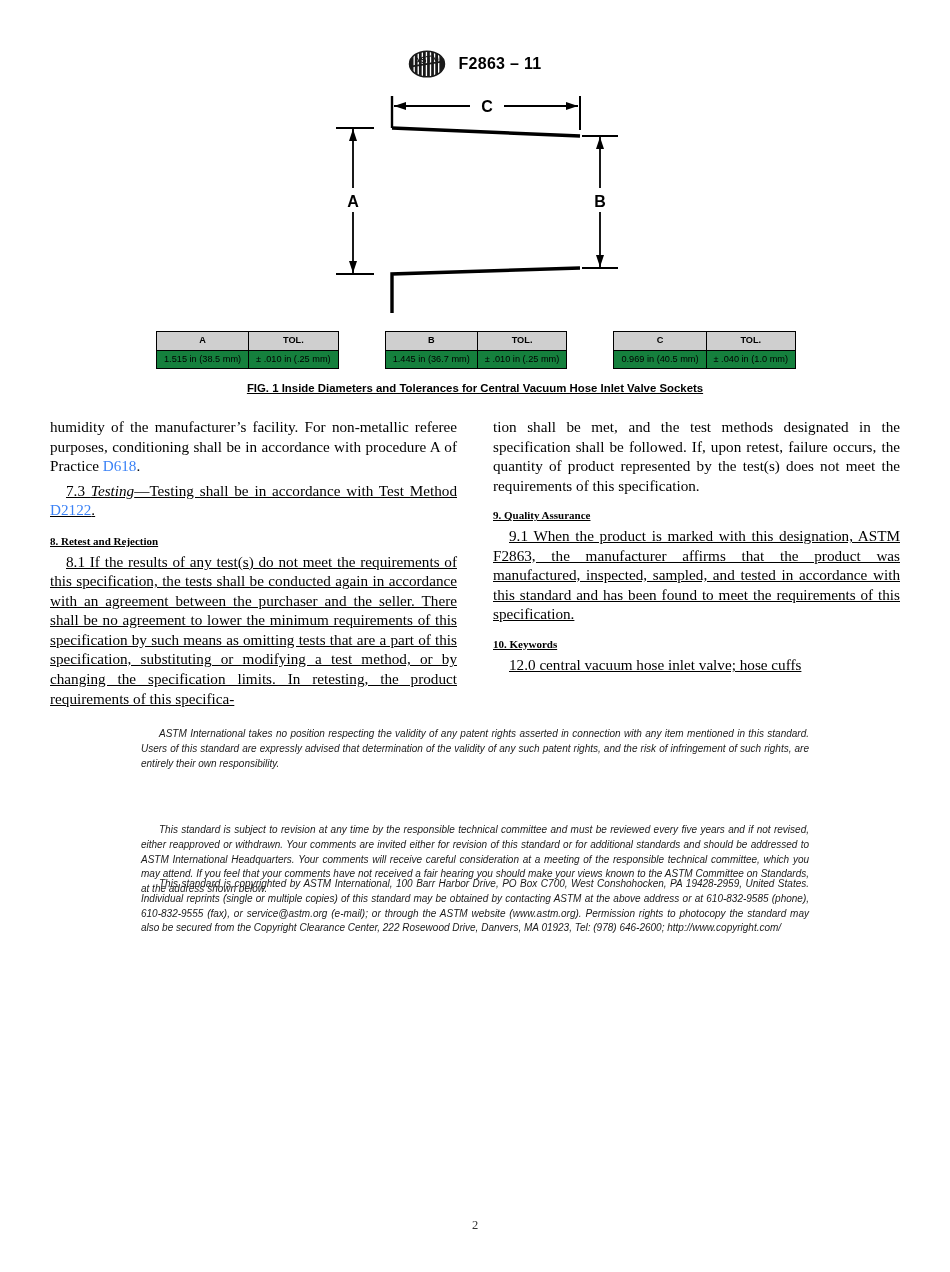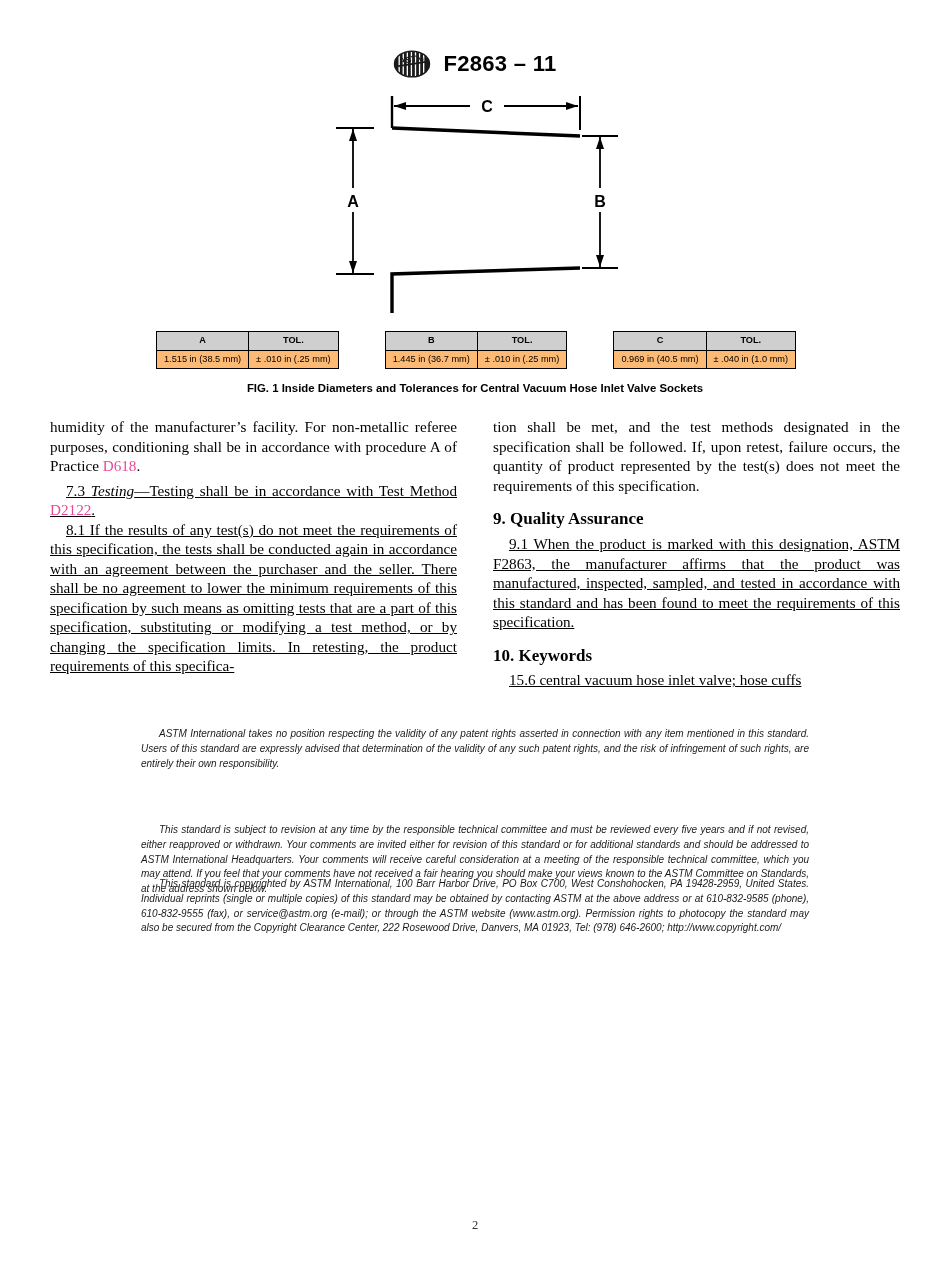--- a/index.html
+++ b/index.html
@@ -27,21 +27,21 @@
     justify-content: center;
     gap: 12px;
   }
   .astm-logo {
     width: 38px;
     height: 28px;
     display: block;
   }
   .designation {
     font-family: "Liberation Sans", sans-serif;
-    font-size: 22px;
+    font-size: 16px;
     font-weight: bold;
     letter-spacing: 0.3px;
     color: #000;
   }
 
   
   .figure-drawing {
     position: absolute;
     top: 88px;
     left: 330px;
@@ -71,34 +71,35 @@
     text-align: center;
     white-space: nowrap;
     line-height: 1.25;
   }
   .dim-table th {
     background: #cfcfcf;
     font-weight: bold;
     font-size: 9.2px;
   }
   .dim-table td {
-    background: #fdba74;
+    background: #15803d;
     font-weight: normal;
   }
 
   .fig-caption {
     position: absolute;
     top: 382px;
     left: 0;
     width: 950px;
     text-align: center;
     font-family: "Liberation Sans", sans-serif;
     font-size: 11.4px;
     font-weight: bold;
     color: #000;
+    text-decoration: underline;
   }
 
   
   .columns {
     position: absolute;
     top: 417px;
     left: 50px;
     width: 850px;
     display: flex;
     gap: 36px;
@@ -112,32 +113,33 @@
     line-height: 1.285;
     text-align: justify;
     text-justify: inter-word;
   }
   .col p.indent {
     text-indent: 16px;
     text-decoration: underline;
   }
   .col h3 {
     margin: 13px 0 4px 0;
-    font-size: 17px;
+    font-size: 11px;
     font-weight: bold;
     line-height: 1.285;
+    text-decoration: underline;
   }
   .col h3.first {
     margin-top: 14px;
   }
   .gap-before {
     margin-top: 5px !important;
   }
   .link {
-    color: #ec4899;
+    color: #3b82f6;
   }
   .ital {
     font-style: italic;
   }
 
   
   .legal {
     position: absolute;
     left: 141px;
     width: 668px;
@@ -265,34 +267,35 @@
 
 <div class="fig-caption">FIG. 1 Inside Diameters and Tolerances for Central Vacuum Hose Inlet Valve Sockets</div>
 
 <div class="columns">
 
   <div class="col">
     <p><span>humidity of the manufacturer’s facility. For non-metallic referee purposes, conditioning shall be in accordance with procedure A of Practice </span><span class="link">D618</span><span>.</span></p>
 
     <p class="indent gap-before"><span>7.3 </span><span class="ital">Testing</span><span>—Testing shall be in accordance with Test Method </span><span class="link">D2122</span><span>.</span></p>
 
+    <h3 class="first">8.  Retest and Rejection</h3>
 
     <p class="indent">8.1  If the results of any test(s) do not meet the requirements of this specification, the tests shall be conducted again in accordance with an agreement between the purchaser and the seller. There shall be no agreement to lower the minimum requirements of this specification by such means as omitting tests that are a part of this specification, substituting or modifying a test method, or by changing the specification limits. In retesting, the product requirements of this specifica-</p>
   </div>
 
   <div class="col">
     <p>tion shall be met, and the test methods designated in the specification shall be followed. If, upon retest, failure occurs, the quantity of product represented by the test(s) does not meet the requirements of this specification.</p>
 
     <h3>9.  Quality Assurance</h3>
 
     <p class="indent">9.1  When the product is marked with this designation, ASTM F2863, the manufacturer affirms that the product was manufactured, inspected, sampled, and tested in accordance with this standard and has been found to meet the requirements of this specification.</p>
 
     <h3>10.  Keywords</h3>
 
-    <p class="indent">15.6  central vacuum hose inlet valve; hose cuffs</p>
+    <p class="indent">12.0  central vacuum hose inlet valve; hose cuffs</p>
   </div>
 </div>
 
 <div class="legal" id="legal-1">
   <span class="ind">ASTM International takes no position respecting the validity of any patent rights asserted in connection with any item mentioned in this standard. Users of this standard are expressly advised that determination of the validity of any such patent rights, and the risk of infringement of such rights, are entirely their own responsibility.</span>
 </div>
 
 <div class="legal" id="legal-2">
   <span class="ind">This standard is subject to revision at any time by the responsible technical committee and must be reviewed every five years and if not revised, either reapproved or withdrawn. Your comments are invited either for revision of this standard or for additional standards and should be addressed to ASTM International Headquarters. Your comments will receive careful consideration at a meeting of the responsible technical committee, which you may attend. If you feel that your comments have not received a fair hearing you should make your views known to the ASTM Committee on Standards, at the address shown below.</span>
 </div>

